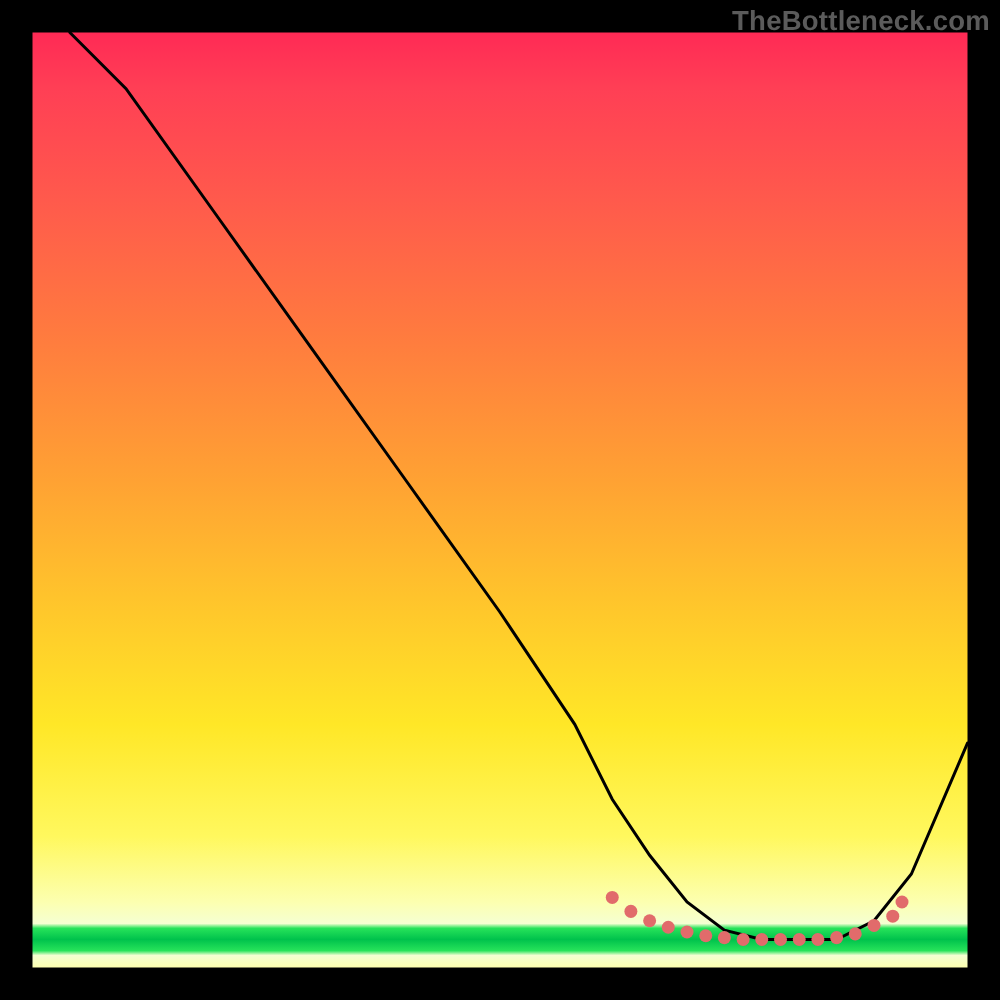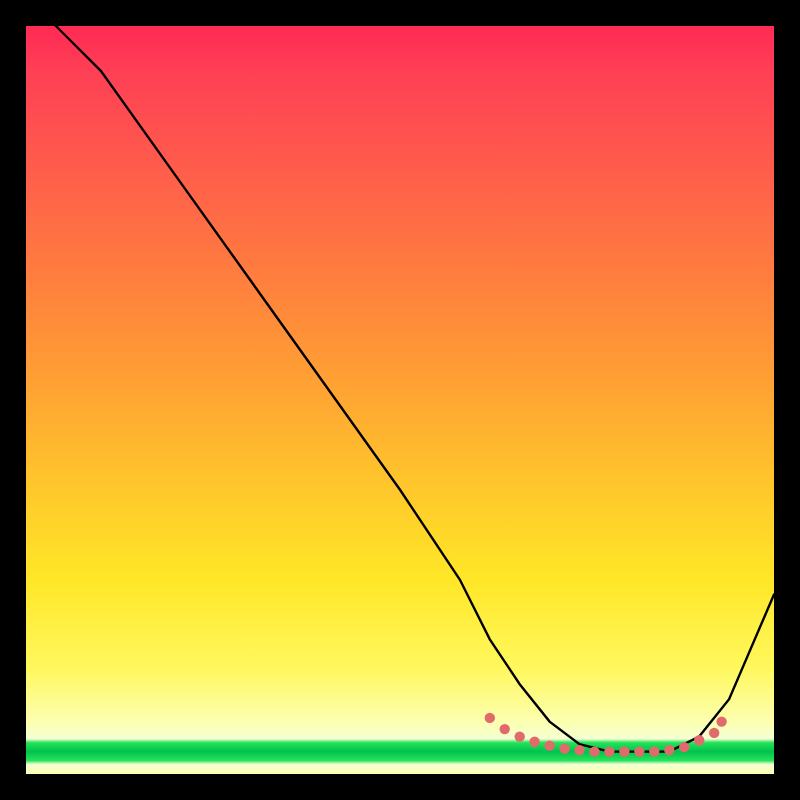--- a/index.html
+++ b/index.html
@@ -59,20 +59,21 @@
     top: 0;
     width: 748px;
     height: 748px;
     overflow: visible;
   }
 </style>
 </head>
 <body>
 
 <div class="frame">
+  <div class="watermark">TheBottleneck.com</div>
 
   <div class="plot-area">
     <svg class="curve" viewBox="0 0 748 748">
 
       <path id="main-curve" fill="none" stroke="#000" stroke-width="2.4" stroke-linecap="round" d="M29.9 0.0 L44.9 15.0 L74.8 44.9 L149.6 149.6 L224.4 254.3 L299.2 359.0 L374.0 463.8 L433.8 553.5 L463.8 613.4 L493.7 658.2 L523.6 695.6 L553.5 718.1 L583.4 725.6 L613.4 725.6 L643.3 725.6 L673.2 710.6 L703.1 673.2 L748.0 568.5"></path>
 
       <g id="marker-group">
           <circle cx="463.8" cy="691.9" r="5.2" fill="#e16b6b"></circle>
           <circle cx="478.7" cy="703.1" r="5.2" fill="#e16b6b"></circle>
           <circle cx="493.7" cy="710.6" r="5.2" fill="#e16b6b"></circle>

